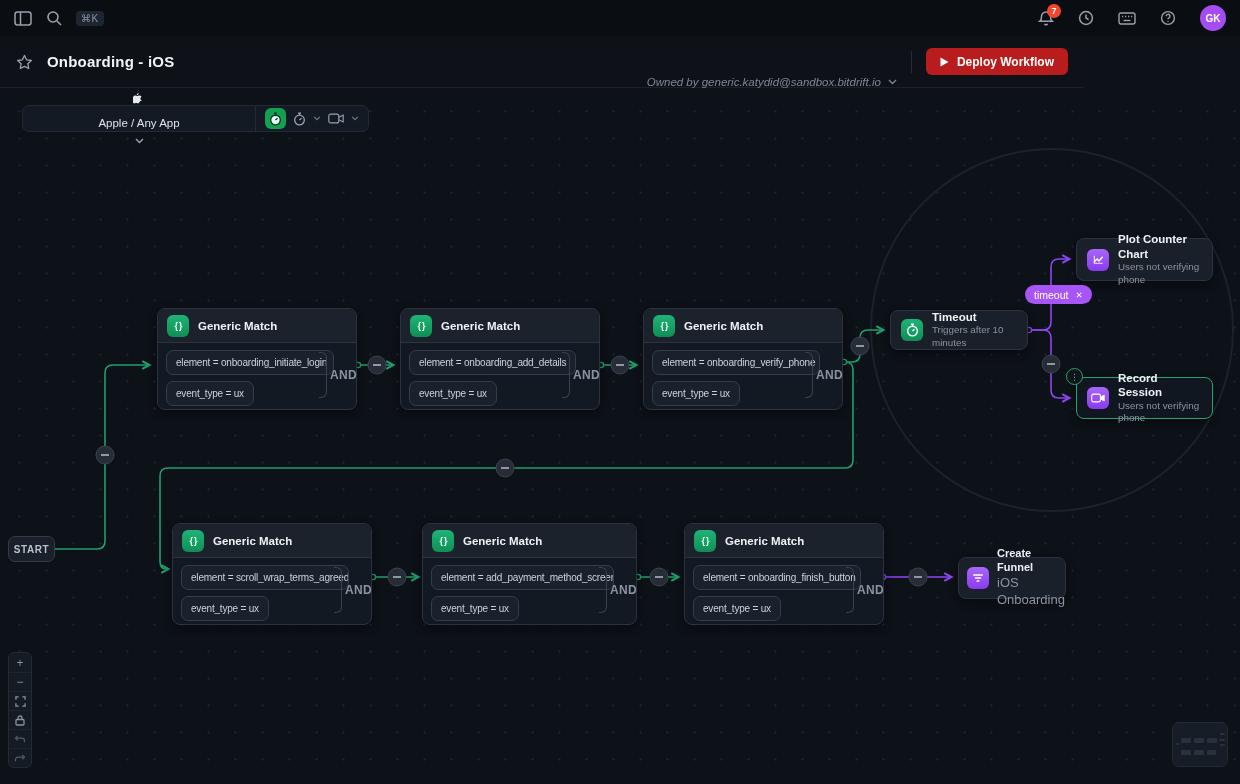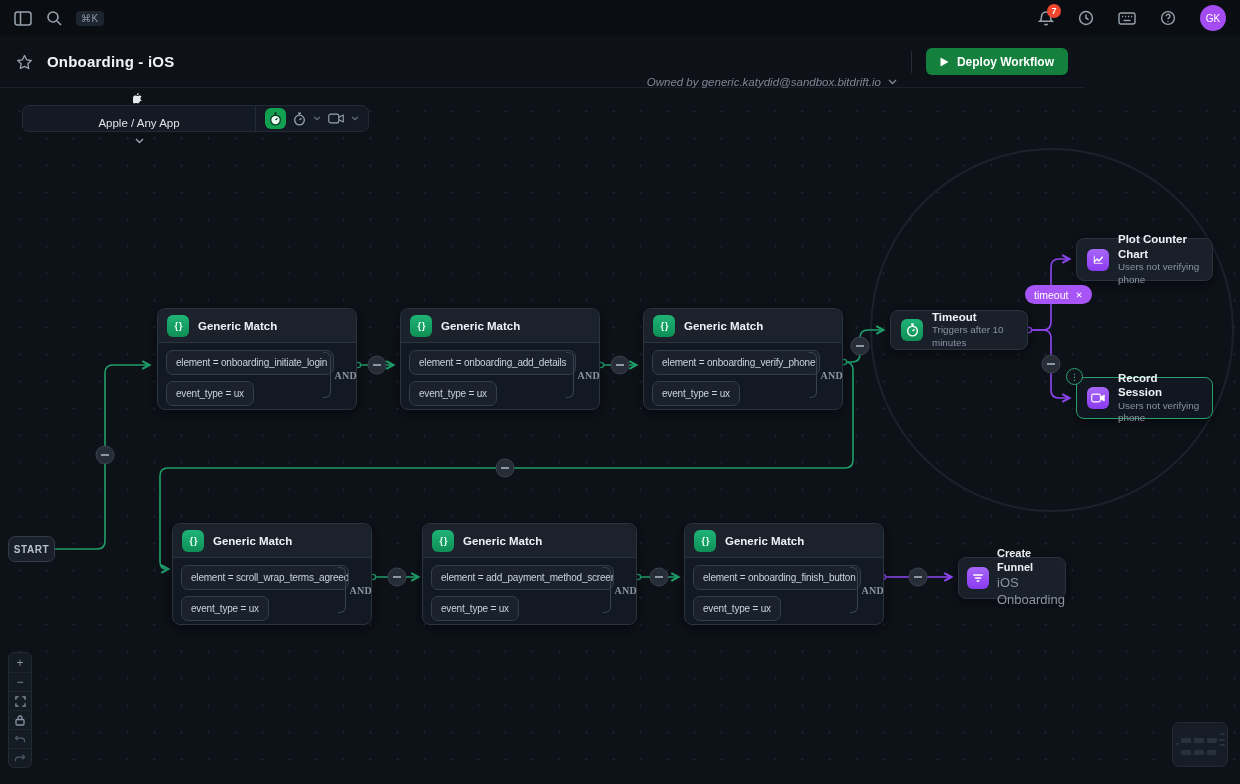--- a/index.html
+++ b/index.html
@@ -13,31 +13,31 @@
   .tb-left { display:flex; align-items:center; gap:14px; }
   .tb-right { margin-left:auto; display:flex; align-items:center; gap:24px; }
   .ico { color:#98a1ad; display:inline-flex; align-items:center; justify-content:center; cursor:pointer; }
   .kbd { background:#1d2530; color:#8b93a1; font-size:10px; border-radius:4px;
     padding:2px 5px; letter-spacing:.5px; }
   .bell-wrap { position:relative; }
   .badge-dot { position:absolute; top:-6px; right:-7px; min-width:14px; height:14px;
     background:#f2452e; border-radius:8px; color:#fff; font-size:9px; font-weight:700;
     display:flex; align-items:center; justify-content:center; padding:0 3px; }
   .avatar { width:26px; height:26px; border-radius:50%; background:#a44cf1; color:#fff;
-    font-size:10px; font-weight:400; display:flex; align-items:center; justify-content:center; }
+    font-size:10px; font-weight:700; display:flex; align-items:center; justify-content:center; }
 
   
   .header { position:absolute; left:0; top:36px; width:1084px; height:52px;
     background:#0e1218; border-bottom:1px solid #1a212b; display:flex; align-items:center;
     padding:0 16px; z-index:10; }
   .page-title { color:#f2f5f8; font-size:15px; font-weight:700; margin-left:14px; letter-spacing:.2px; }
   .hdr-right { margin-left:auto; display:flex; align-items:center; gap:14px; }
   .owner { color:#7d8694; font-size:11.5px; font-style:italic; display:flex; align-items:center; gap:7px; cursor:pointer;margin-top:40px; }
   .vdiv { width:1px; height:22px; background:#242d38; }
-  .deploy-btn { background:#15803d; color:#fff; font-size:12px; font-weight:700;
+  .deploy-btn { background:#b91c1c; color:#fff; font-size:12px; font-weight:700;
     border:none; border-radius:6px; height:27px; padding:0 14px; display:flex;
     align-items:center; gap:8px; cursor:pointer; }
 
   
   .canvas { position:absolute; left:0; top:88px; width:1240px; height:696px;
     background:#0d1118;
     background-image:radial-gradient(circle,#1a212b 1.1px,transparent 1.4px);
     background-size:27px 27px; background-position:6px 10px; overflow:hidden; }
   .edges { position:absolute; left:0; top:0; z-index:1; }
 
@@ -66,21 +66,21 @@
   .gm-title { color:#eef1f5; font-size:11.5px; font-weight:700; }
   .gm-body { position:relative; padding:7px 8px; }
   .pill { background:#1a212c; border:1px solid #333d4b; border-radius:7px; color:#c9d1db;
     font-size:10px; letter-spacing:-.2px; padding:6px 9px; margin-bottom:6px;
     white-space:nowrap; overflow:hidden; width:fit-content; max-width:168px; cursor:pointer; }
   .gm-node.wide { width:215px; }
   .gm-node.wide .pill { max-width:183px; }
   .and-wrap { position:absolute; right:-1px; top:8px; height:48px; display:flex; align-items:center; }
   .and-bracket { width:8px; height:46px; border:1px solid #39424f; border-left:none;
     border-radius:0 6px 6px 0; }
-  .and-lbl { color:#8b93a1; font-size:10px; font-weight:700; margin-left:3px; letter-spacing:.3px;font-family:Liberation Serif, serif; }
+  .and-lbl { color:#8b93a1; font-size:12px; font-weight:700; margin-left:3px; letter-spacing:.3px; }
 
   .card-node { background:#1a202a; border:1px solid #2a333f; display:flex; align-items:center;
     gap:9px; padding:8px 10px; cursor:grab; }
   .card-node .t { color:#eef1f5; font-size:11.5px; font-weight:700; line-height:1.25; }
   .card-node .s { color:#8b93a1; font-size:9.8px; line-height:1.3; }
   .card-node.selected { border:1px solid #2ba06a; background:#111720; }
 
   .start-node { position:absolute; left:8px; top:448px; width:47px; height:26px; z-index:3;
     background:#1a202a; border:1px solid #323b47; border-radius:7px; color:#b9c1cc;
     font-size:10px; font-weight:700; letter-spacing:.6px; display:flex; align-items:center;

